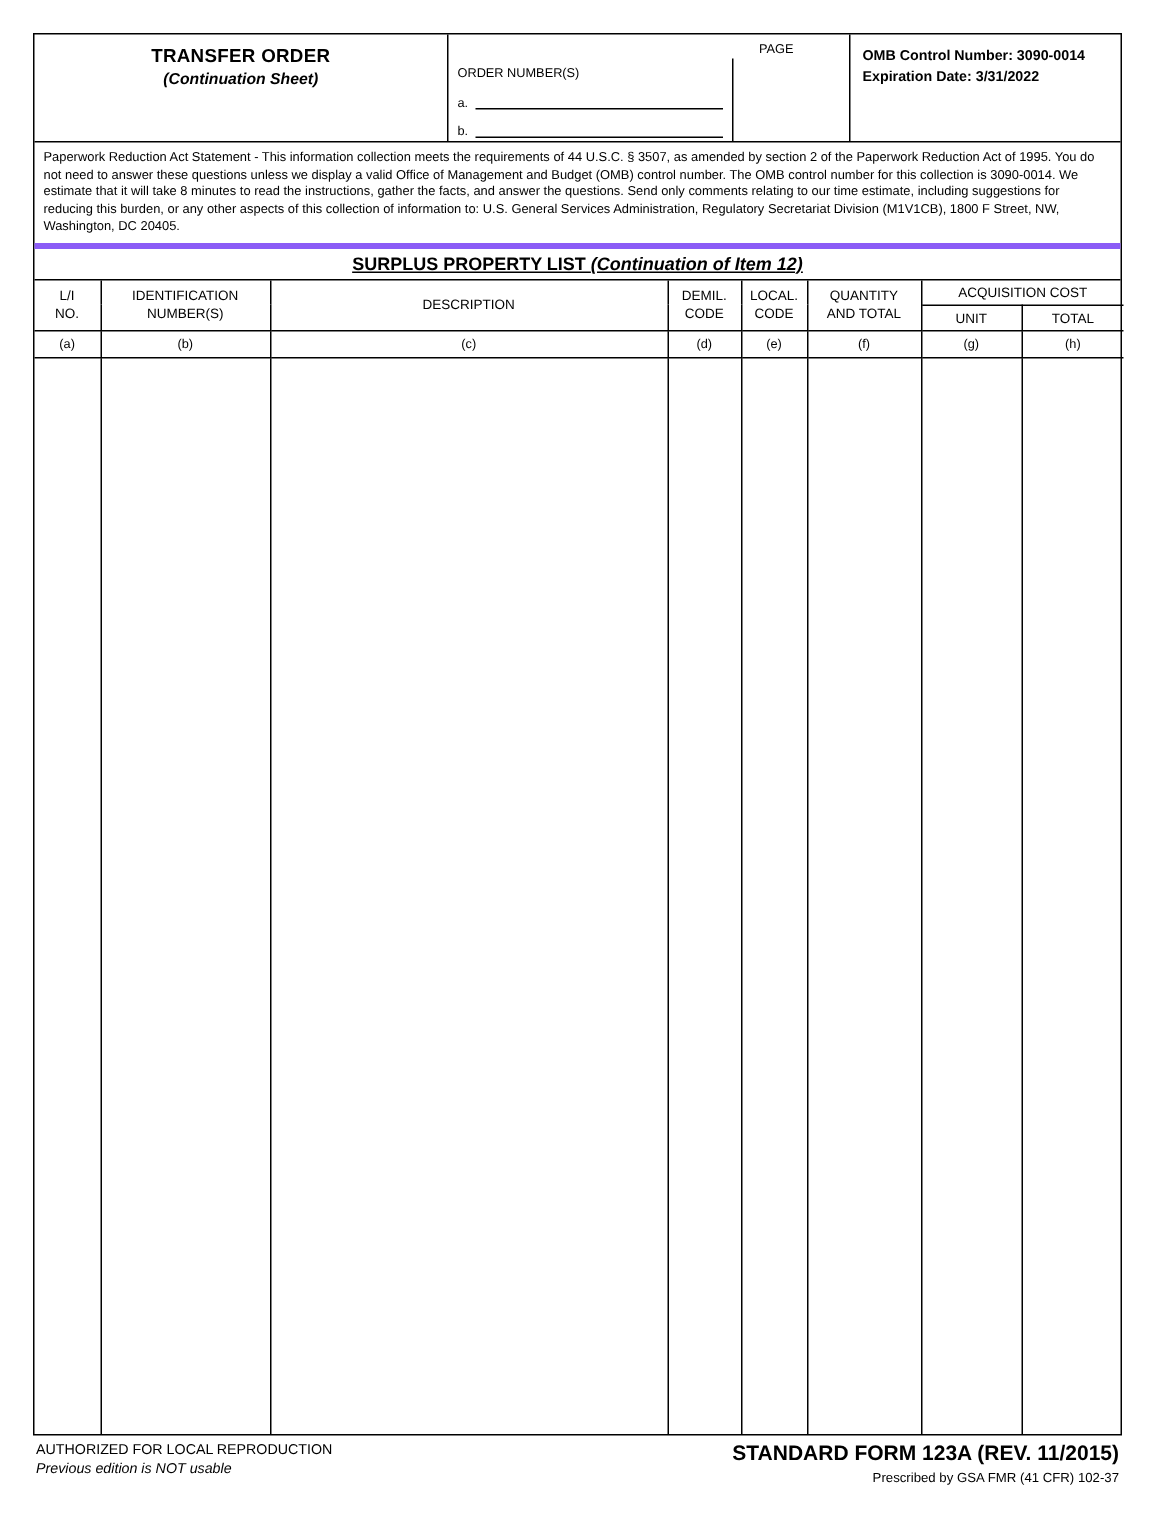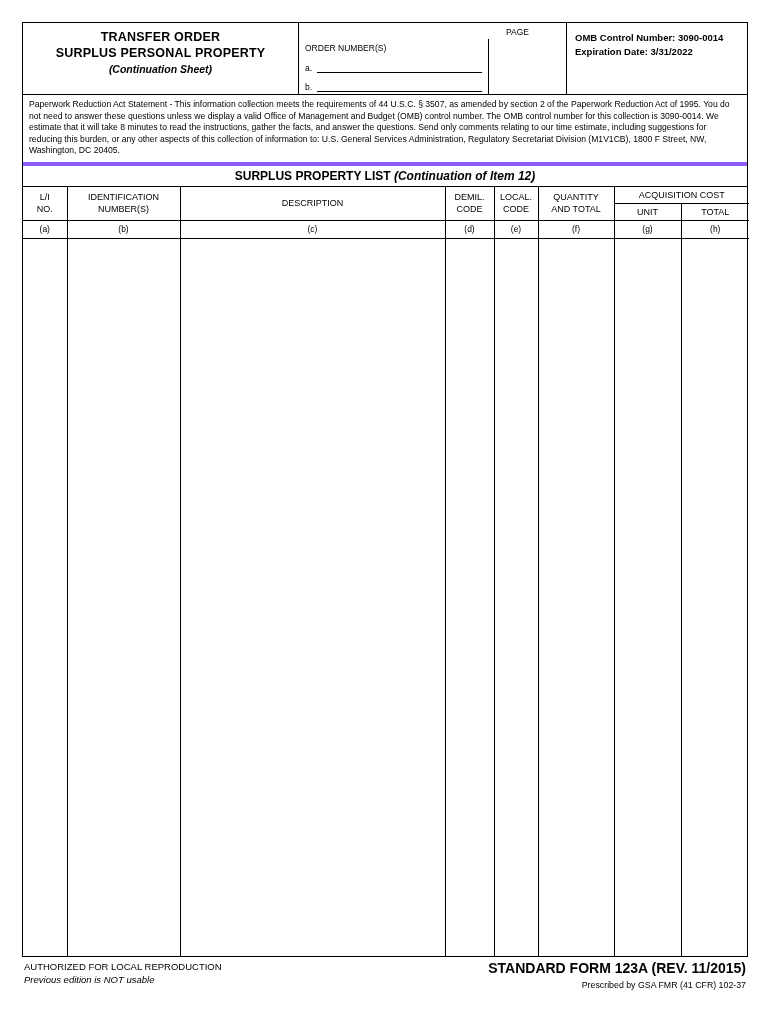--- a/index.html
+++ b/index.html
@@ -121,20 +121,21 @@
     text-align: left;
   }
 
   
   .section-title {
     text-align: center;
     font-size: 12px;
     font-weight: bold;
     padding: 3px 0 3px 0;
     border-bottom: 1px solid #000;
+    text-decoration: underline;
   }
   .section-title .ital {
     font-style: italic;
   }
 
   
   table.grid {
     width: 100%;
     border-collapse: collapse;
     table-layout: fixed;
@@ -206,21 +207,20 @@
 </style>
 </head>
 <body>
 
 <div class="page">
   <div class="form">
 
     <div class="header">
       <div class="hdr-title">
         <div class="t1">TRANSFER ORDER</div>
-        <div class="t2">SURPLUS PERSONAL PROPERTY</div>
         <div class="t3">(Continuation Sheet)</div>
       </div>
 
       <div class="hdr-order">
         <div class="lbl">ORDER NUMBER(S)</div>
         <div class="line-row">
           <span class="pfx">a.</span>
           <span class="rule"></span>
         </div>
         <div class="line-row">

